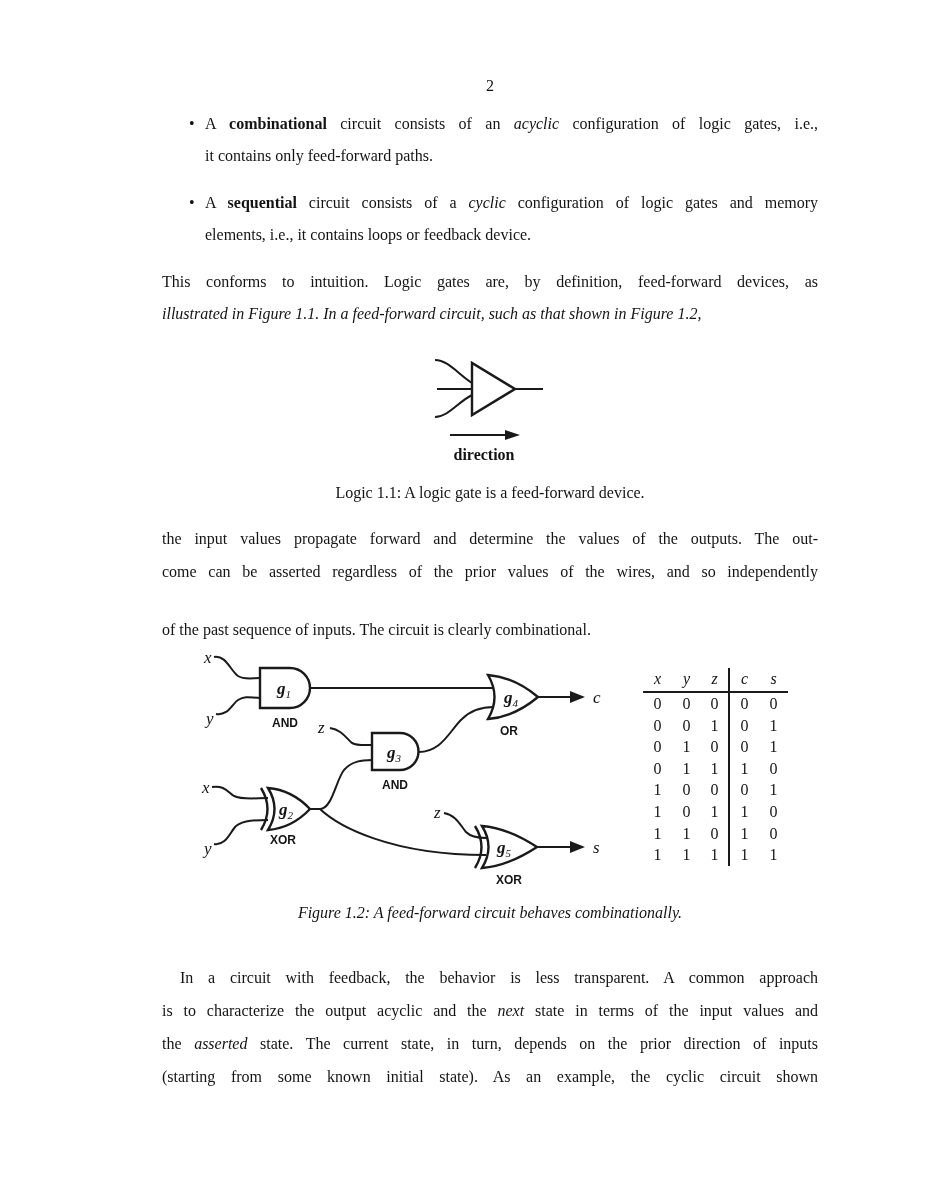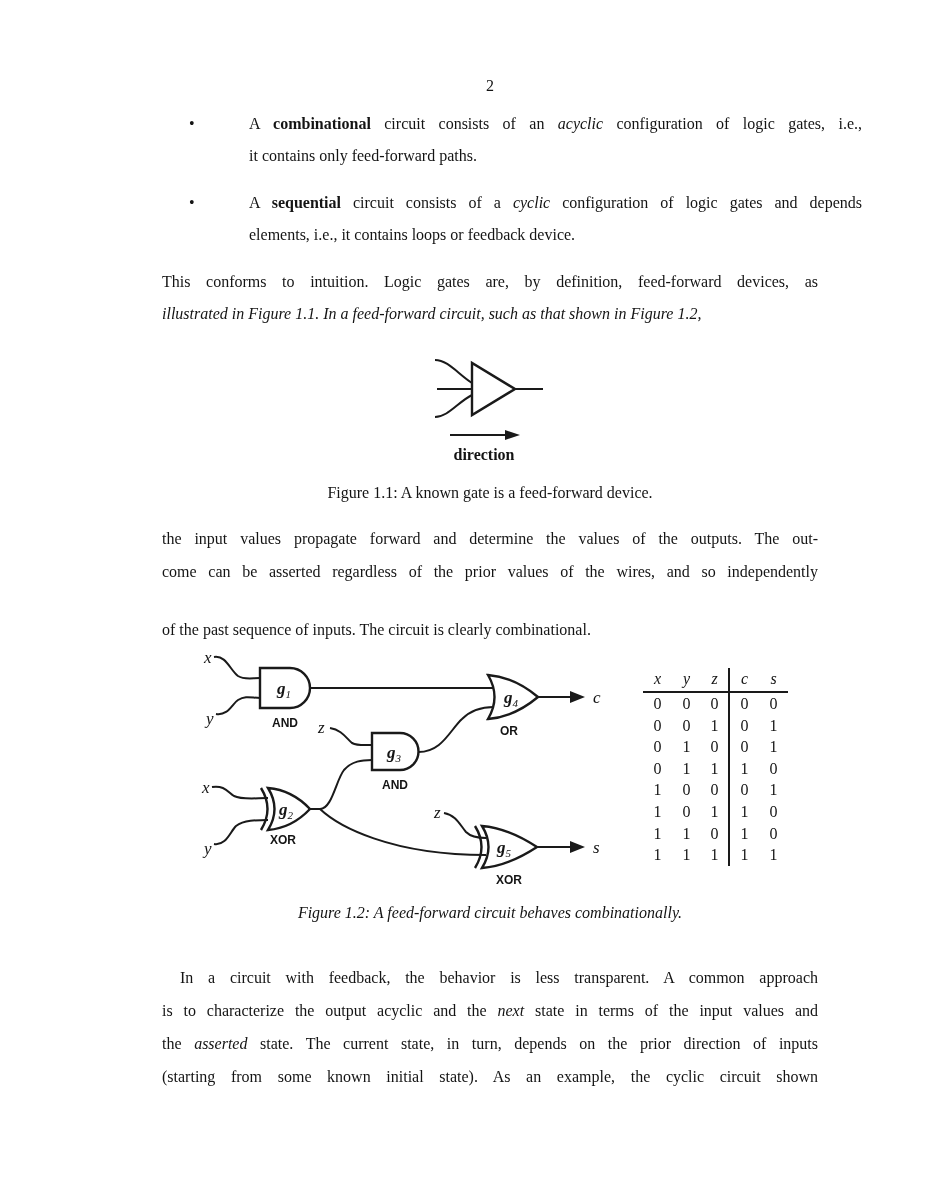--- a/index.html
+++ b/index.html
@@ -7,21 +7,21 @@
     position:relative; width:926px; height:1198px; background:#ffffff;
     font-family:"Liberation Serif", serif; color:#141414; overflow:hidden;
   }
   .tline {
     position:absolute; left:162px; width:656px; height:24px;
     font-size:16px; line-height:24px;
     text-align:justify; text-align-last:justify; -moz-text-align-last:justify;
     white-space:normal;
   }
   .tline.lastline { text-align:left; text-align-last:left; -moz-text-align-last:left; }
-  .bline { left:205px; width:613px;margin-left:44px; }
+  .bline { left:205px; width:613px; }
   .indent1 { padding-left:18px; width:638px; }
   .centered { text-align:center; text-align-last:center; -moz-text-align-last:center; }
   .bold { font-weight:bold; }
   .ital { font-style:italic; }
   .bullet-marker { position:absolute; left:189px; width:12px; height:24px; font-size:16px; line-height:24px; text-align:left; text-align-last:left; }
   .fig-svg { position:absolute; }
   
   .ttable {
     position:absolute; left:643px; top:668px;
     display:grid; grid-template-columns:repeat(5, 29px);
@@ -52,41 +52,41 @@
 <div class="page">
 
   <div class="tline centered" style="top:74px;">2</div>
 
   <div>
     <div class="bullet-marker" style="top:112px;">•</div>
     <div class="tline bline" style="top:112px;"><span>A </span><span class="bold">combinational</span><span> circuit consists of an </span><span class="ital">acyclic</span><span> configuration of logic gates, i.e.,</span></div>
     <div class="tline bline lastline" style="top:144px;">it contains only feed-forward paths.</div>
 
     <div class="bullet-marker" style="top:191px;">•</div>
-    <div class="tline bline" style="top:191px;"><span>A </span><span class="bold">sequential</span><span> circuit consists of a </span><span class="ital">cyclic</span><span> configuration of logic gates and depends</span></div>
+    <div class="tline bline" style="top:191px;"><span>A </span><span class="bold">sequential</span><span> circuit consists of a </span><span class="ital">cyclic</span><span> configuration of logic gates and memory</span></div>
     <div class="tline bline lastline" style="top:223px;">elements, i.e., it contains loops or feedback device.</div>
   </div>
 
   <div>
     <div class="tline" style="top:270px;">This conforms to intuition. Logic gates are, by definition, feed-forward devices, as</div>
     <div class="tline lastline" style="top:302px;font-style:italic;">illustrated in Figure 1.1. In a feed-forward circuit, such as that shown in Figure 1.2,</div>
   </div>
 
   <svg class="fig-svg" style="left:410px; top:350px;" width="160" height="120" viewBox="0 0 160 120">
     <path class="wire" d="M25,10 C38,10 48,24 62,33"></path>
     <path class="wire" d="M27,39 H62"></path>
     <path class="wire" d="M25,67 C38,67 48,52 62,45"></path>
     <path class="gatebody" d="M62,13 L62,65 L105,39 Z"></path>
     <path class="wire" d="M105,39 H133"></path>
     <path class="wire" d="M40,85 H97"></path>
     <polygon class="arrowhead" points="110,85 95,80 95,90"></polygon>
     <text class="dirlab" x="74" y="110" text-anchor="middle">direction</text>
   </svg>
 
-  <div class="tline centered" style="top:481px;">Figure 1.1: A known gate is a feed-forward device.</div>
+  <div class="tline centered" style="top:481px;">Logic 1.1: A logic gate is a feed-forward device.</div>
 
   <div>
     <div class="tline" style="top:527px;">the input values propagate forward and determine the values of the outputs. The out-</div>
     <div class="tline" style="top:560px;">come can be asserted regardless of the prior values of the wires, and so independently</div>
     <div class="tline lastline" style="top:618px;">of the past sequence of inputs. The circuit is clearly combinational.</div>
   </div>
 
   <svg class="fig-svg" style="left:190px; top:640px;" width="450" height="255" viewBox="0 0 450 255">
 
     <text class="mathlab" x="14" y="23">x</text>

